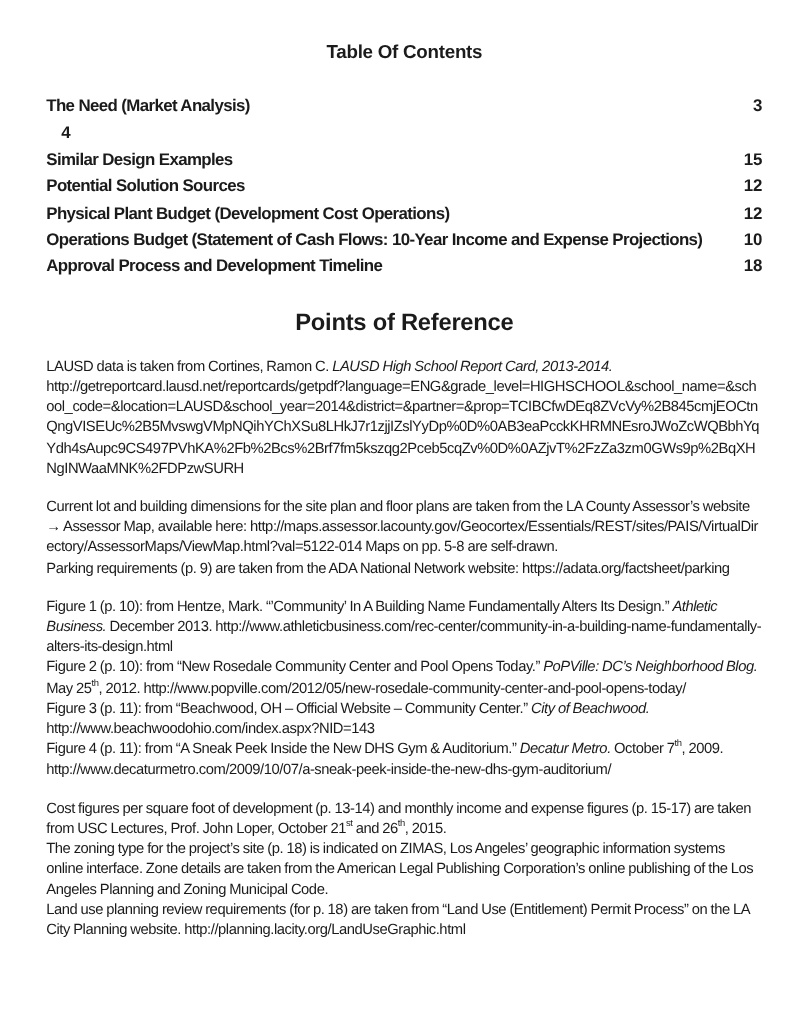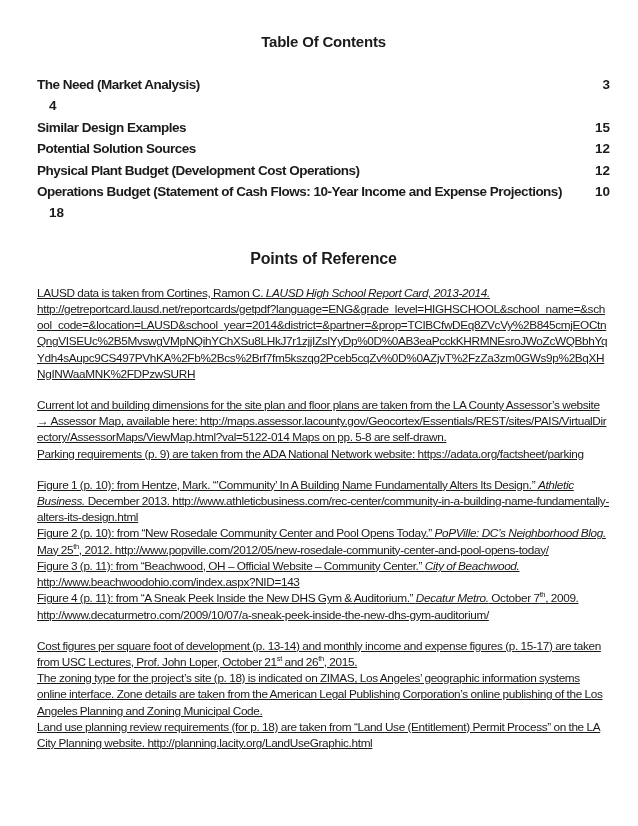--- a/index.html
+++ b/index.html
@@ -38,36 +38,35 @@
   }
   .toc-row .toc-page {
     font-weight: 700;
     letter-spacing: 0;
     padding-left: 12px;
     white-space: nowrap;
   }
   .ref-title {
     margin-top: 26px;
     text-align: center;
-    font-size: 16px;
+    font-size: 19px;
     font-weight: 700;
     letter-spacing: -0.2px;
     line-height: 18px;
   }
   .ref-body {
     margin-top: 17px;
   }
   .ref-para {
     margin: 0 0 15px 0;
     font-size: 11.8px;
     font-weight: 400;
     letter-spacing: -0.35px;
     line-height: 16.2px;
     word-spacing: -0.3px;
-    text-decoration: underline;
   }
   .ref-para em { font-style: italic; }
   .ref-para sup {
     font-size: 7.5px;
     line-height: 0;
     vertical-align: super;
   }
   .ref-para .url { word-break: break-all; }
 </style>
 </head>
@@ -103,20 +102,21 @@
         <span class="toc-label">Physical Plant Budget (Development Cost Operations)</span>
         <span class="toc-page">12</span>
       </div>
 
       <div class="toc-row">
         <span class="toc-label">Operations Budget (Statement of Cash Flows: 10-Year Income and Expense Projections)</span>
         <span class="toc-page">10</span>
       </div>
 
       <div class="toc-row">
+        <span class="toc-label">Approval Process and Development Timeline</span>
         <span class="toc-page">18</span>
       </div>
     </div>
 
   <div class="ref-title">Points of Reference</div>
 
   <div class="ref-body">
     <p class="ref-para"><span>LAUSD data is taken from Cortines, Ramon C. </span><em>LAUSD High School Report Card, 2013-2014.</em><br><span class="url">http://getreportcard.lausd.net/reportcards/getpdf?language=ENG&amp;grade_level=HIGHSCHOOL&amp;school_name=&amp;school_code=&amp;location=LAUSD&amp;school_year=2014&amp;district=&amp;partner=&amp;prop=TCIBCfwDEq8ZVcVy%2B845cmjEOCtnQngVISEUc%2B5MvswgVMpNQihYChXSu8LHkJ7r1zjjIZslYyDp%0D%0AB3eaPcckKHRMNEsroJWoZcWQBbhYqYdh4sAupc9CS497PVhKA%2Fb%2Bcs%2Brf7fm5kszqg2Pceb5cqZv%0D%0AZjvT%2FzZa3zm0GWs9p%2BqXHNgINWaaMNK%2FDPzwSURH</span></p>
     <p class="ref-para"><span>Current lot and building dimensions for the site plan and floor plans are taken from the LA County Assessor’s website → Assessor Map, available here: </span><span class="url">http://maps.assessor.lacounty.gov/Geocortex/Essentials/REST/sites/PAIS/VirtualDirectory/AssessorMaps/ViewMap.html?val=5122-014</span><span> Maps on pp. 5-8 are self-drawn.</span><br><span>Parking requirements (p. 9) are taken from the ADA National Network website: https://adata.org/factsheet/parking</span></p>
     <p class="ref-para"><span>Figure 1 (p. 10): from Hentze, Mark. “’Community’ In A Building Name Fundamentally Alters Its Design.” </span><em>Athletic Business.</em><span> December 2013. http://www.athleticbusiness.com/rec-center/community-in-a-building-name-fundamentally-alters-its-design.html</span><br><span>Figure 2 (p. 10): from “New Rosedale Community Center and Pool Opens Today.” </span><em>PoPVille: DC’s Neighborhood Blog.</em><span> May 25</span><sup>th</sup><span>, 2012. http://www.popville.com/2012/05/new-rosedale-community-center-and-pool-opens-today/</span><br><span>Figure 3 (p. 11): from “Beachwood, OH – Official Website – Community Center.” </span><em>City of Beachwood.</em><span> http://www.beachwoodohio.com/index.aspx?NID=143</span><br><span>Figure 4 (p. 11): from “A Sneak Peek Inside the New DHS Gym &amp; Auditorium.” </span><em>Decatur Metro.</em><span> October 7</span><sup>th</sup><span>, 2009. http://www.decaturmetro.com/2009/10/07/a-sneak-peek-inside-the-new-dhs-gym-auditorium/</span></p>

